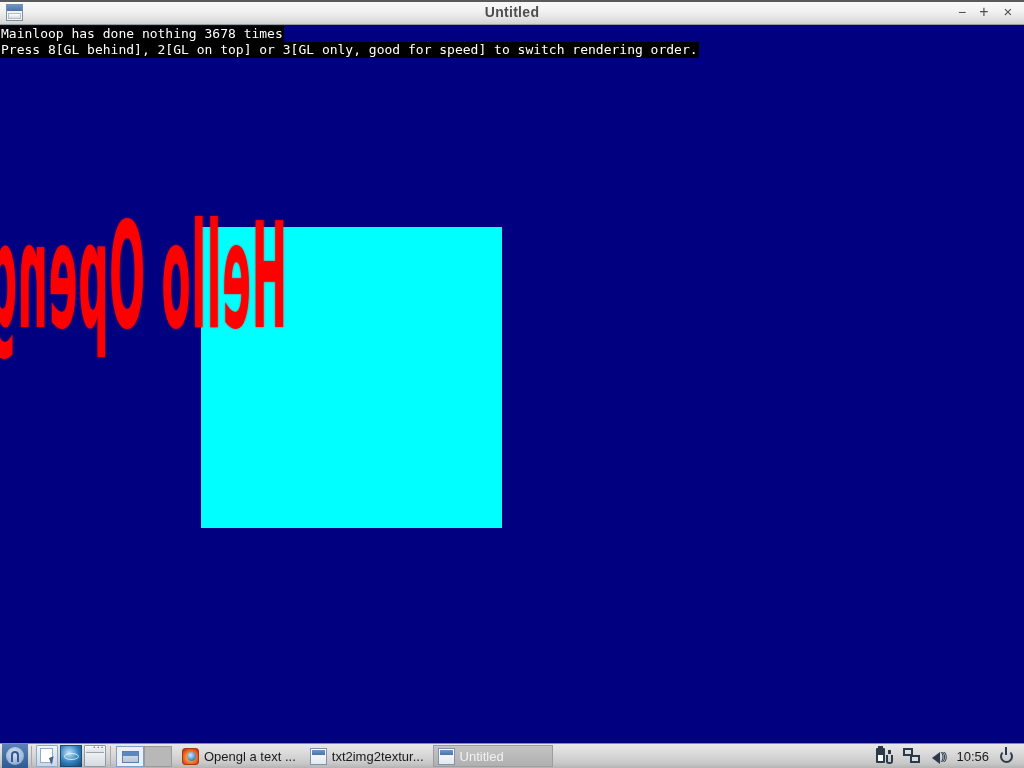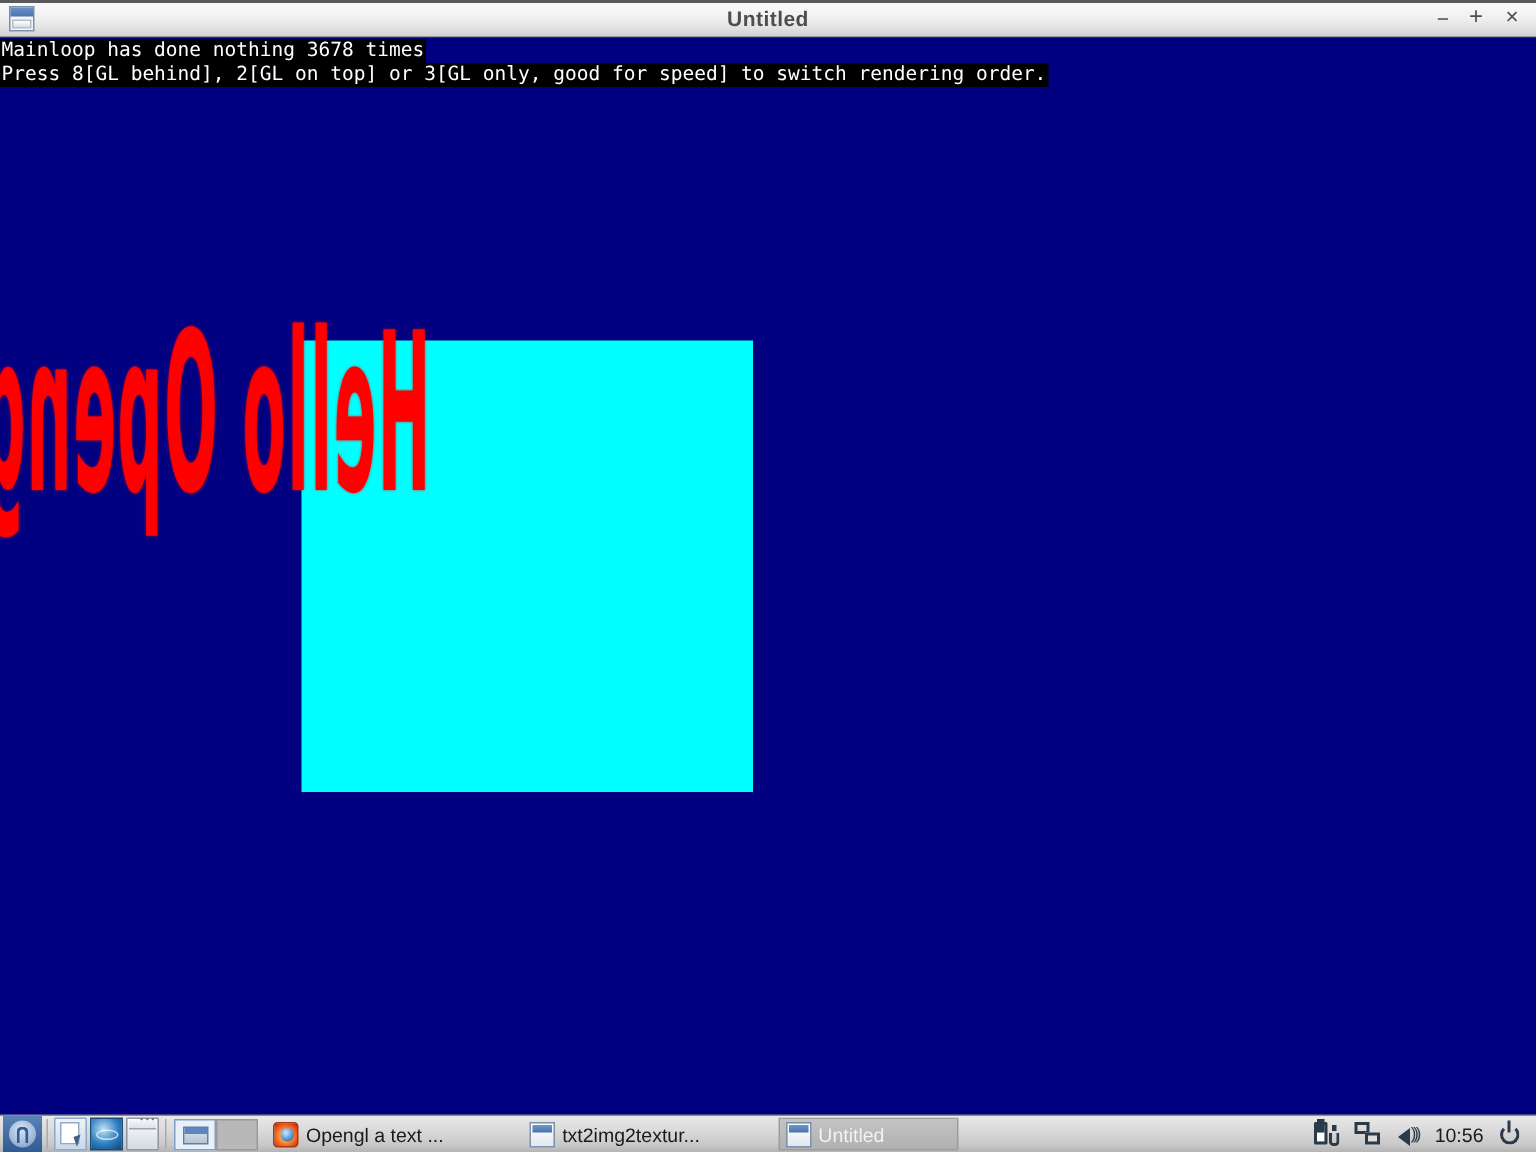--- a/index.html
+++ b/index.html
@@ -295,21 +295,20 @@
   }
 
   
   #tasks {
     display: flex;
     align-items: center;
     flex: 1 1 auto;
     height: 23px;
     overflow: hidden;
     margin-left: 3px;
-    gap: 43px;
   }
   .task {
     display: flex;
     align-items: center;
     height: 22px;
     max-width: 172px;
     min-width: 120px;
     padding: 0 6px 0 4px;
     margin-right: 2px;
     font-size: 13px;

